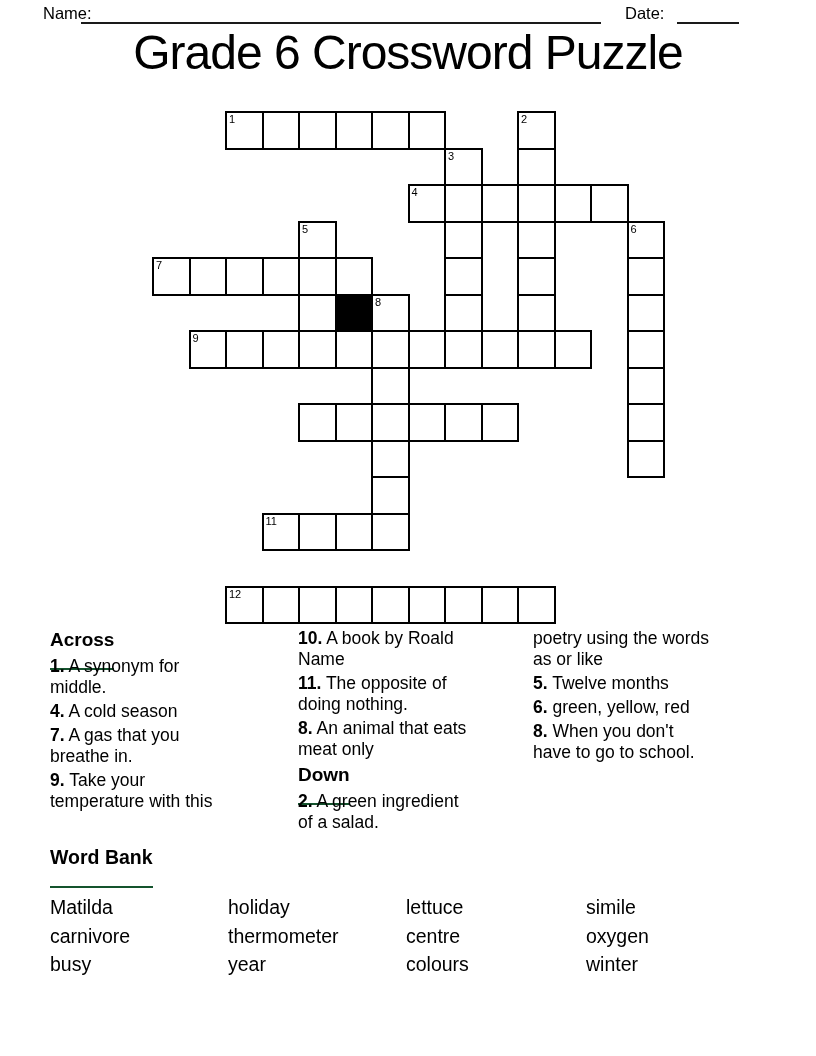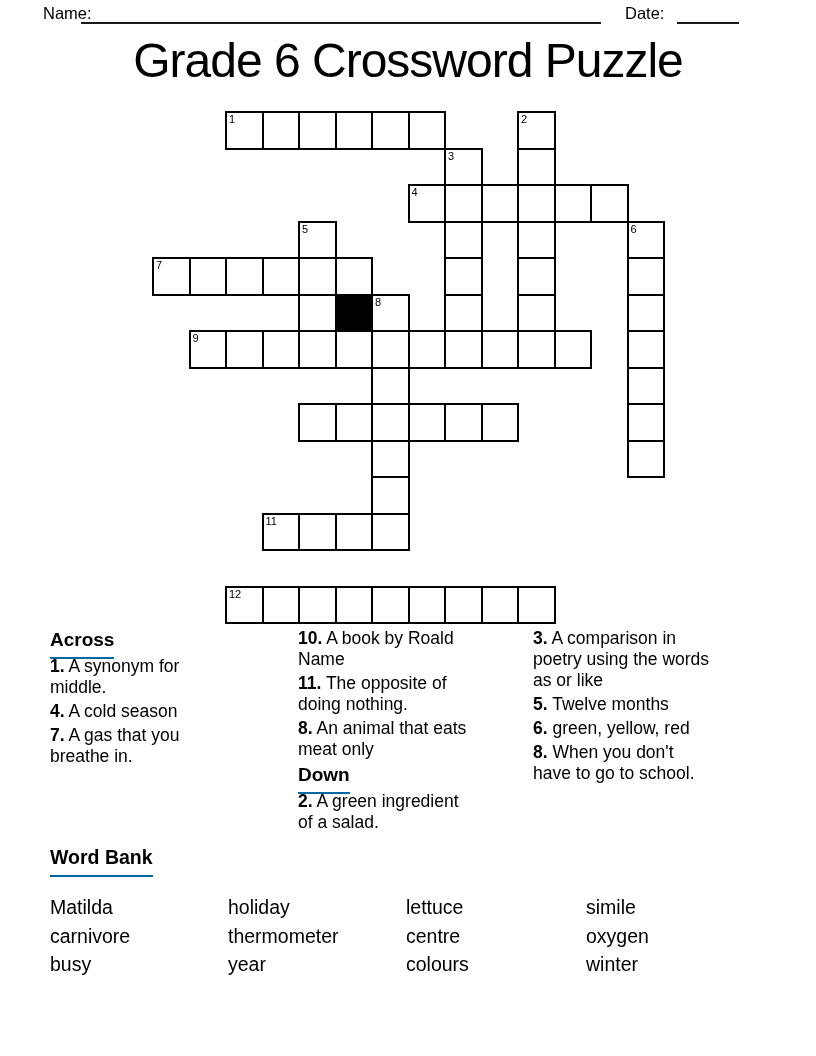--- a/index.html
+++ b/index.html
@@ -7,40 +7,40 @@
         font-family:"Liberation Sans",sans-serif;color:#000;}
 
   
   .hdr-label{position:absolute;top:4px;font-size:16.5px;}
   .name-label{left:43px;}
   .name-line{position:absolute;left:81px;top:0;width:520px;height:22px;border-bottom:2px solid #1a1a1a;}
   .date-label{left:625px;}
   .date-line{position:absolute;left:677px;top:0;width:62px;height:22px;border-bottom:2px solid #1a1a1a;}
 
   
-  .title{position:absolute;top:33px;left:0;width:816px;text-align:center;
+  .title{position:absolute;top:25px;left:0;width:816px;text-align:center;
          font-size:48px;line-height:1.15;letter-spacing:-1px;white-space:nowrap;}
 
   
   .grid{position:absolute;left:152px;top:111px;width:514px;height:514px;}
   .cell{position:absolute;width:38.5px;height:38.5px;box-sizing:border-box;
         border:2px solid #000;background:#fff;}
   .cell.black{background:#000;}
   .cellnum{position:absolute;top:0px;left:2px;font-size:11px;line-height:13px;font-weight:400;}
 
   
   .clues-col{position:absolute;top:628px;}
   .clues-col.c1{left:50px;width:236px;}
   .clues-col.c2{left:298px;width:246px;}
   .clues-col.c3{left:533px;width:240px;}
   .clue{font-size:17.5px;line-height:21px;margin-bottom:3px;}
   .clue b{font-weight:700;}
   .clue-heading{font-size:19px;font-weight:700;line-height:23px;margin:2px 0 5px 0;}
   .clue-heading:first-child{margin-top:0;}
-  .uline{border-bottom:2px solid #0369a1;padding-bottom:7px;}
+  .uline{border-bottom:2px solid #14532d;padding-bottom:18px;}
 
   
   .word-bank{position:absolute;left:50px;top:846px;width:716px;}
   .wb-heading{font-size:19.5px;font-weight:700;line-height:23px;margin-bottom:6px;}
   .wb-grid{display:grid;grid-template-columns:178px 178px 180px auto;
            font-size:19.5px;line-height:28.5px;margin-top:24px;}
 </style>
 </head>
 <body>
 
@@ -158,20 +158,24 @@
         <div class="clue-line"><b>1.</b> A synonym for</div>
         <div class="clue-line">middle.</div>
       </div>
       <div class="clue">
         <div class="clue-line"><b>4.</b> A cold season</div>
       </div>
       <div class="clue">
         <div class="clue-line"><b>7.</b> A gas that you</div>
         <div class="clue-line">breathe in.</div>
       </div>
+      <div class="clue">
+        <div class="clue-line"><b>9.</b> Take your</div>
+        <div class="clue-line">temperature with this</div>
+      </div>
     </div>
   <div class="clues-col c2">
       <div class="clue">
         <div class="clue-line"><b>10.</b> A book by Roald</div>
         <div class="clue-line">Name</div>
       </div>
       <div class="clue">
         <div class="clue-line"><b>11.</b> The opposite of</div>
         <div class="clue-line">doing nothing.</div>
       </div>
@@ -180,21 +184,20 @@
         <div class="clue-line">meat only</div>
       </div>
       <div class="clue-heading"><span class="uline">Down</span></div>
       <div class="clue">
         <div class="clue-line"><b>2.</b> A green ingredient</div>
         <div class="clue-line">of a salad.</div>
       </div>
     </div>
   <div class="clues-col c3">
       <div class="clue">
-        <div class="clue-line"><b>3.</b> A comparison in</div>
         <div class="clue-line">poetry using the words</div>
         <div class="clue-line">as or like</div>
       </div>
       <div class="clue">
         <div class="clue-line"><b>5.</b> Twelve months</div>
       </div>
       <div class="clue">
         <div class="clue-line"><b>6.</b> green, yellow, red</div>
       </div>
       <div class="clue">

